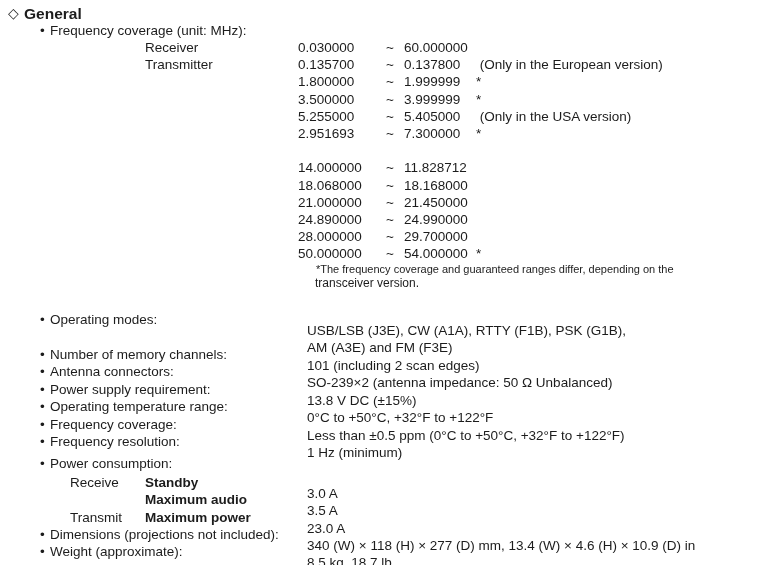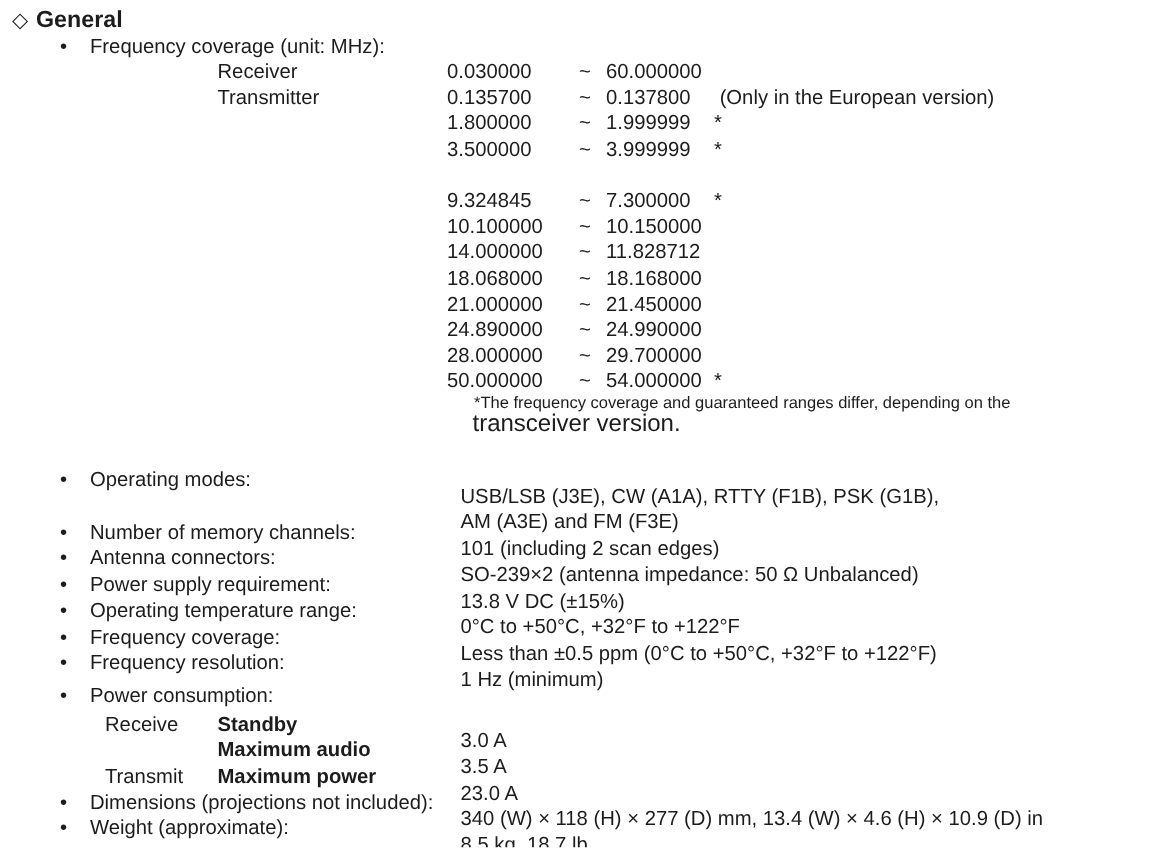--- a/index.html
+++ b/index.html
@@ -6,32 +6,32 @@
   .page{
     position:relative;width:770px;height:565px;background:#ffffff;
     font-family:"Liberation Sans","DejaVu Sans",sans-serif;
     font-size:13.5px;color:#1c1c1c;overflow:hidden;
   }
   .row{position:absolute;left:0;width:770px;line-height:17px;white-space:nowrap;}
   .heading{position:absolute;left:0;top:4px;line-height:19px;font-weight:bold;font-size:15.5px;}
   .diamond{position:absolute;left:8px;top:0;font-weight:normal;font-size:14px;}
   .heading-text{position:absolute;left:24px;top:0;}
   .bullet{position:absolute;left:40px;}
-  .label{position:absolute;left:60px;}
+  .label{position:absolute;left:50px;}
   .side{position:absolute;left:145px;}
   .mode{position:absolute;left:70px;}
   .cond{position:absolute;left:145px;font-weight:bold;}
   .value{position:absolute;left:307px;margin-top:11px;}
   .frow{position:absolute;left:298px;line-height:17px;white-space:nowrap;}
   .num1{display:inline-block;width:78px;}
   .tld{display:inline-block;width:28px;text-align:center;}
   .num2{display:inline-block;width:72px;}
   .fsuffix{display:inline;}
   .footnote{position:absolute;left:316px;font-size:11px;line-height:14px;white-space:nowrap;}
-  .footnote2{position:absolute;left:315px;font-size:16px;line-height:14px;white-space:nowrap;}
+  .footnote2{position:absolute;left:315px;font-size:12px;line-height:14px;white-space:nowrap;}
 </style>
 </head>
 <body>
 
 <div class="page">
 
   <div class="heading">
     <span class="diamond">◇</span>
     <span class="heading-text">General</span>
   </div>
@@ -53,25 +53,25 @@
   </div>
   <div class="frow" style="top:56px">
     <span class="num1">0.135700</span><span class="tld">~</span><span class="num2">0.137800</span><span class="fsuffix"> (Only in the European version)</span>
   </div>
   <div class="frow" style="top:73px">
     <span class="num1">1.800000</span><span class="tld">~</span><span class="num2">1.999999</span><span class="fsuffix">*</span>
   </div>
   <div class="frow" style="top:91px">
     <span class="num1">3.500000</span><span class="tld">~</span><span class="num2">3.999999</span><span class="fsuffix">*</span>
   </div>
+  <div class="frow" style="top:108px">
+    <span class="num1">5.255000</span><span class="tld">~</span><span class="num2">5.405000</span><span class="fsuffix"> (Only in the USA version)</span>
+  </div>
   <div class="frow" style="top:125px">
-    <span class="num1">9.324845</span><span class="tld">~</span><span class="num2">7.300000</span><span class="fsuffix">*</span>
-  </div>
-  <div class="frow" style="top:142px">
-    <span class="num1">10.100000</span><span class="tld">~</span><span class="num2">10.150000</span><span class="fsuffix"></span>
+    <span class="num1">2.951693</span><span class="tld">~</span><span class="num2">7.300000</span><span class="fsuffix">*</span>
   </div>
   <div class="frow" style="top:159px">
     <span class="num1">14.000000</span><span class="tld">~</span><span class="num2">11.828712</span><span class="fsuffix"></span>
   </div>
   <div class="frow" style="top:177px">
     <span class="num1">18.068000</span><span class="tld">~</span><span class="num2">18.168000</span><span class="fsuffix"></span>
   </div>
   <div class="frow" style="top:194px">
     <span class="num1">21.000000</span><span class="tld">~</span><span class="num2">21.450000</span><span class="fsuffix"></span>
   </div>

